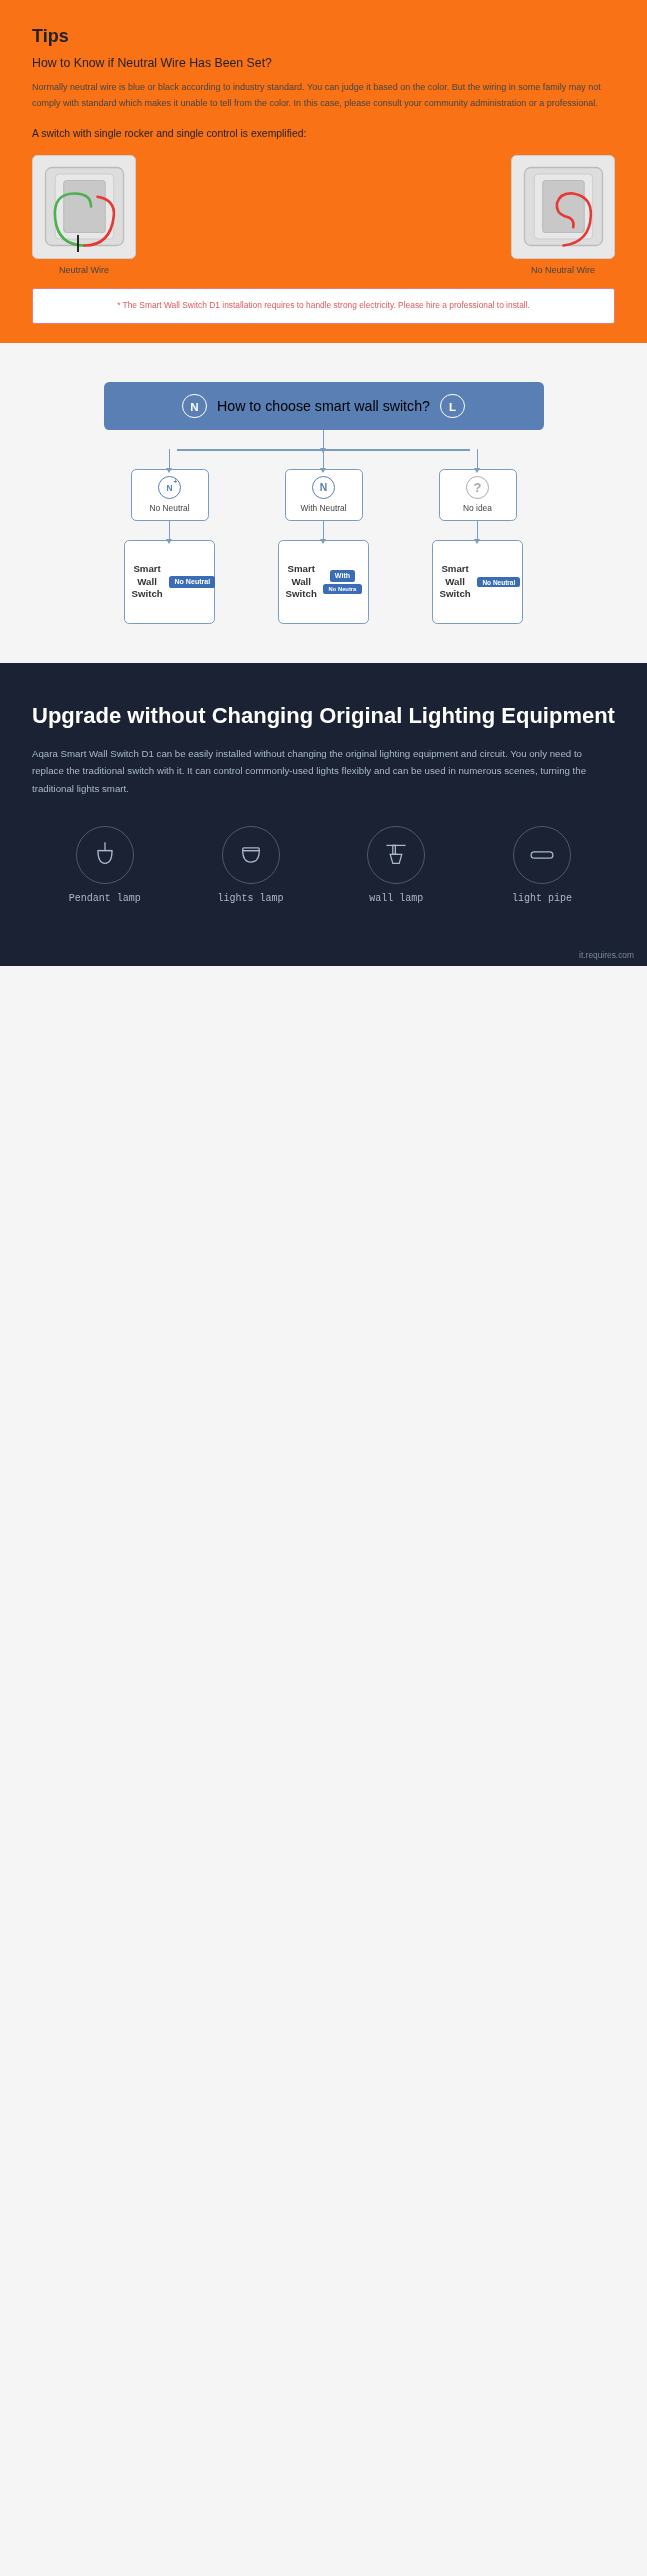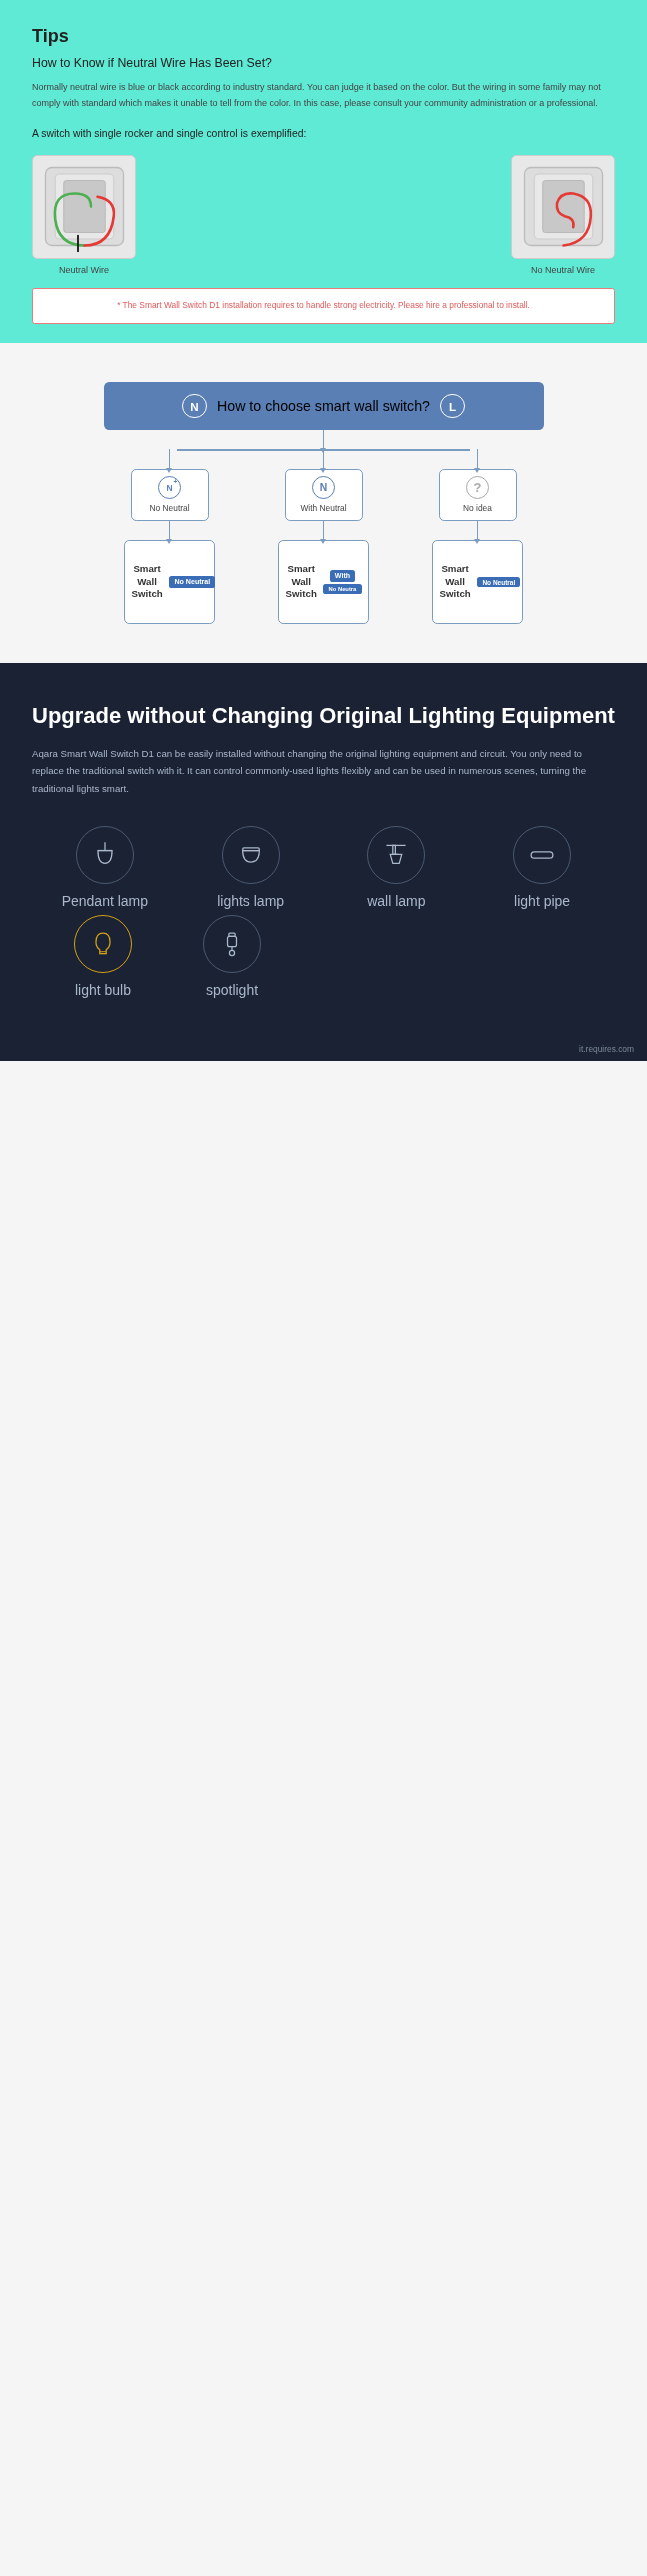--- a/index.html
+++ b/index.html
@@ -5,21 +5,21 @@
     * { box-sizing: border-box; margin: 0; padding: 0; }
     body {
       font-family: -apple-system, BlinkMacSystemFont, 'Segoe UI', Arial, sans-serif;
       background: #f5f5f5;
       width: 647px;
       margin: 0 auto;
     }
 
     
     .tips-section {
-      background: #5eead4;
+      background: #f97316;
       padding: 26px 32px 19.4px 32px;
     }
     .tips-title {
       font-size: 18px;
       font-weight: 600;
       color: #222;
       margin-bottom: 9px;
     }
     .tips-intro {
       font-size: 9.7px;
@@ -312,23 +312,24 @@
       border: 1.3px solid #4a5a72;
       display: flex;
       align-items: center;
       justify-content: center;
       background: transparent;
     }
     .light-icon-circle.gold {
       border-color: #d4a017;
     }
     .light-icon-label {
-      font-size: 14px;
+      font-size: 10px;
       color: #aab8cc;
       text-align: right;
+      font-family: Liberation Mono, monospace;
     }
 
     
     .light-svg {
       width: 32px;
       height: 32px;
     }
 
     
     .watermark {
@@ -508,47 +509,19 @@
         <svg class="light-svg" viewBox="0 0 50 50" xmlns="http://www.w3.org/2000/svg">
 
           <rect x="8" y="20" width="34" height="10" rx="5" fill="none" stroke="#aab8cc" stroke-width="2"></rect>
         </svg>
       </div>
       <div class="light-icon-label">light pipe</div>
     </div>
 
   </div>
 
-  <div class="light-icons-row" style="justify-content: flex-start; gap: 0; padding-left: 0;">
-
-    <div class="light-icon-item" style="width:129px; margin-left:6.5px;">
-      <div class="light-icon-circle gold">
-        <svg class="light-svg" viewBox="0 0 50 50" xmlns="http://www.w3.org/2000/svg">
-
-          <path d="M 25 8 Q 14 8 14 22 Q 14 30 20 34 L 20 40 L 30 40 L 30 34 Q 36 30 36 22 Q 36 8 25 8 Z" fill="none" stroke="#d4a017" stroke-width="2"></path>
-          <line x1="20" y1="37" x2="30" y2="37" stroke="#d4a017" stroke-width="1.5"></line>
-          <line x1="20" y1="40" x2="30" y2="40" stroke="#d4a017" stroke-width="1.5"></line>
-        </svg>
-      </div>
-      <div class="light-icon-label">light bulb</div>
-    </div>
-
-    <div class="light-icon-item" style="width:129px;">
-      <div class="light-icon-circle">
-        <svg class="light-svg" viewBox="0 0 50 50" xmlns="http://www.w3.org/2000/svg">
-
-          <rect x="20" y="8" width="10" height="5" rx="2" fill="none" stroke="#aab8cc" stroke-width="2"></rect>
-          <rect x="18" y="13" width="14" height="16" rx="3" fill="none" stroke="#aab8cc" stroke-width="2"></rect>
-          <line x1="25" y1="29" x2="25" y2="36" stroke="#aab8cc" stroke-width="2"></line>
-          <circle cx="25" cy="39" r="4" fill="none" stroke="#aab8cc" stroke-width="2"></circle>
-        </svg>
-      </div>
-      <div class="light-icon-label">spotlight</div>
-    </div>
-
-  </div>
 
 </div>
 
 <div class="watermark">
   <span class="watermark-text">it.requires.com</span>
 </div>
 
 
 </body></html>

